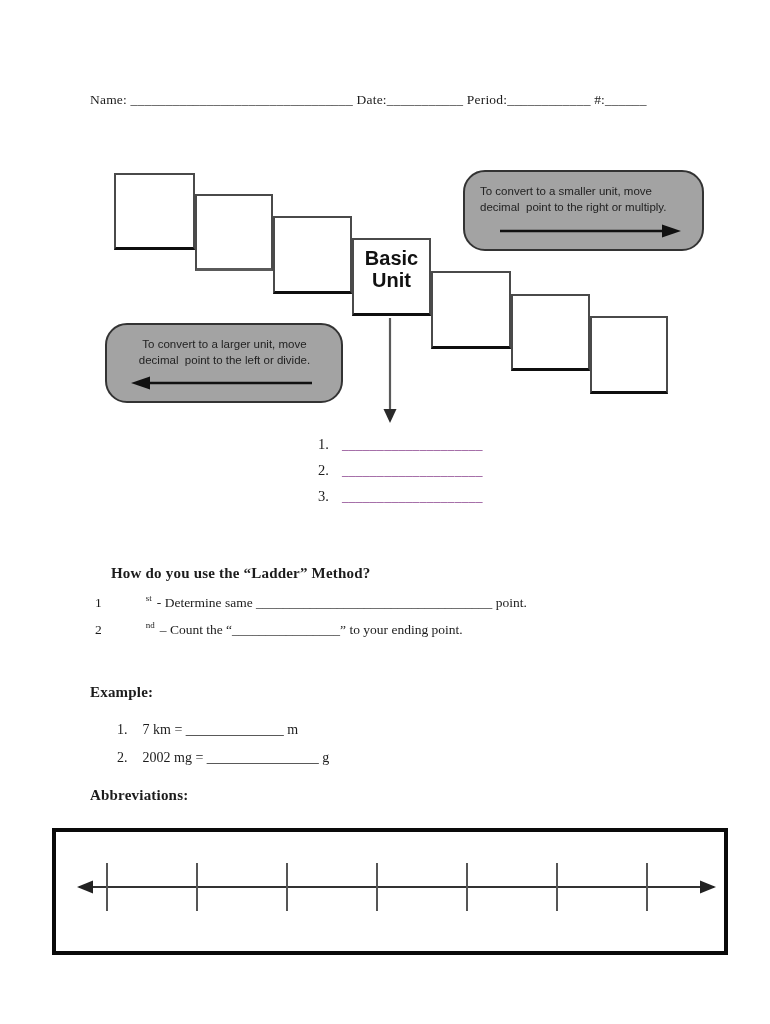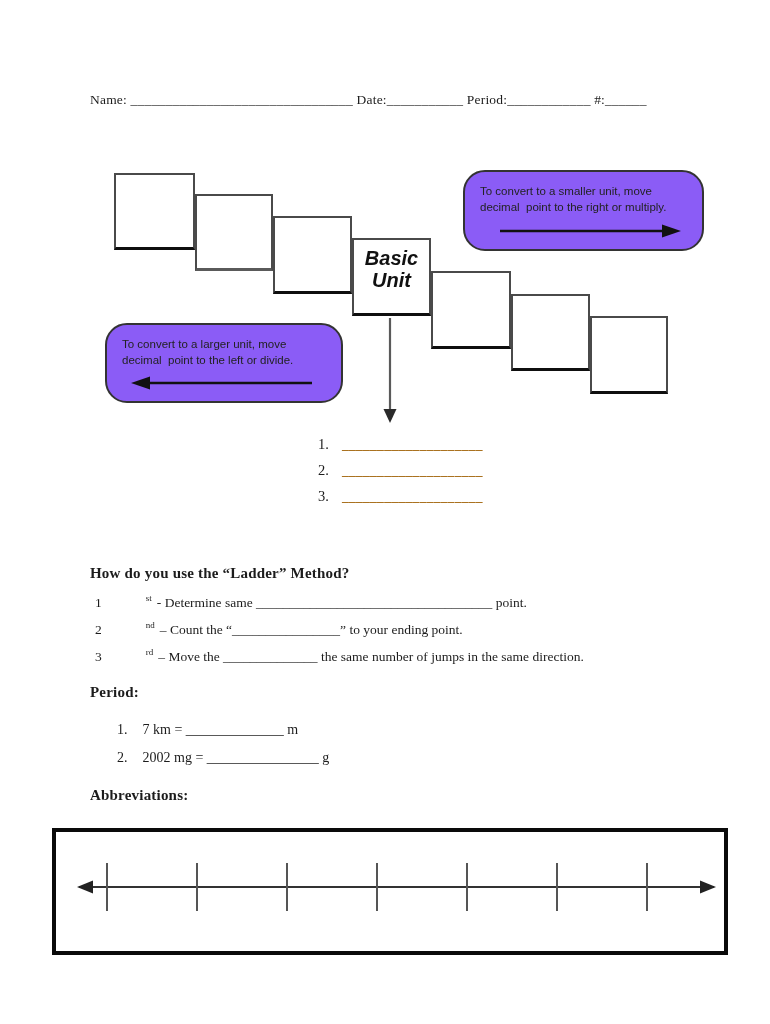--- a/index.html
+++ b/index.html
@@ -18,41 +18,41 @@
   .b1 { left:114px; top:173px; width:81px; height:77px; }
   .b2 { left:195px; top:194px; width:78px; height:77px; border-bottom-color:#5a5a5a; }
   .b3 { left:273px; top:216px; width:79px; height:78px; }
   .b4 { left:352px; top:238px; width:79px; height:78px; z-index:3;
         display:flex; align-items:flex-start; justify-content:center; padding-top:7px; }
   .b5 { left:431px; top:271px; width:80px; height:78px; }
   .b6 { left:511px; top:294px; width:79px; height:77px; }
   .b7 { left:590px; top:316px; width:78px; height:78px; }
   .basic-unit-label {
     font-family:"Liberation Sans","DejaVu Sans",sans-serif; font-weight:bold;
-    font-size:20px; line-height:22px; text-align:center; color:#111; width:62px;font-style:italic;
+    font-size:20px; line-height:22px; text-align:center; color:#111; width:62px;
   }
-  .callout { position:absolute; background:#8b5cf6; border:2px solid #333; border-radius:22px; z-index:4; }
+  .callout { position:absolute; background:#a3a3a3; border:2px solid #333; border-radius:22px; z-index:4; }
   .callout-right { left:463px; top:170px; width:241px; height:81px; }
-  .callout-left  { left:105px; top:323px; width:238px; height:80px; }
+  .callout-left  { left:105px; top:323px; width:238px; height:80px;text-align:center; }
   .callout p {
     font-family:"Liberation Sans","DejaVu Sans",sans-serif; font-size:11.5px; line-height:1.42;
     color:#222; padding:11px 14px 0 15px; white-space:pre-wrap;
   }
   .callout svg { position:absolute; left:0; bottom:7px; }
   .down-arrow-svg { position:absolute; left:378px; top:318px; z-index:2; }
   
   .blank-row { position:absolute; left:318px; display:flex; align-items:baseline; gap:13px; }
   .blank-row .num { font-size:14.5px; }
-  .blank-row .blank { font-size:13.5px; color:#a16207; letter-spacing:.3px;font-weight:bold; }
+  .blank-row .blank { font-size:13.5px; color:#701a75; letter-spacing:.3px; }
   .r1 { top:436px; } .r2 { top:462px; } .r3 { top:488px; }
   
   .unit-line { position:absolute; left:108px; top:527px; font-size:14.5px; white-space:nowrap; letter-spacing:.2px; }
   
   .section-heading { position:absolute; left:90px; font-weight:bold; font-size:15px; letter-spacing:.2px; }
-  .h-ladder { top:565px; }
+  .h-ladder { top:565px;margin-left:21px; }
   .step-line { position:absolute; left:95px; font-size:13.5px; white-space:nowrap; }
   .s1 { top:593px; } .s2 { top:620px; } .s3 { top:647px; }
   .step-line sup { font-size:9px; vertical-align:6px;margin-left:44px; }
   .step-line .rest { margin-left:5px; }
   
   .h-example { top:684px; }
   .ex-row { position:absolute; left:117px; display:flex; align-items:baseline; gap:15px; font-size:14px; }
   .e1 { top:722px; } .e2 { top:750px; }
   .h-abbrev { top:787px; }
   
@@ -112,25 +112,22 @@
 
 
   <div class="section-heading h-ladder">How do you use the “Ladder” Method?</div>
 
   <div class="step-line s1">
     <span>1</span><sup>st</sup><span class="rest">- Determine same ___________________________________ point.</span>
   </div>
   <div class="step-line s2">
     <span>2</span><sup>nd</sup><span class="rest">– Count the “________________” to your ending point.</span>
   </div>
-  <div class="step-line s3">
-    <span>3</span><sup>rd</sup><span class="rest">– Move the ______________ the same number of jumps in the same direction.</span>
-  </div>
 
-  <div class="section-heading h-example">Period:</div>
+  <div class="section-heading h-example">Example:</div>
   <div class="ex-row e1">
     <span>1.</span>
     <span>7 km = ______________ m</span>
   </div>
   <div class="ex-row e2">
     <span>2.</span>
     <span>2002 mg = ________________ g</span>
   </div>
 
   <div class="section-heading h-abbrev">Abbreviations:</div>

